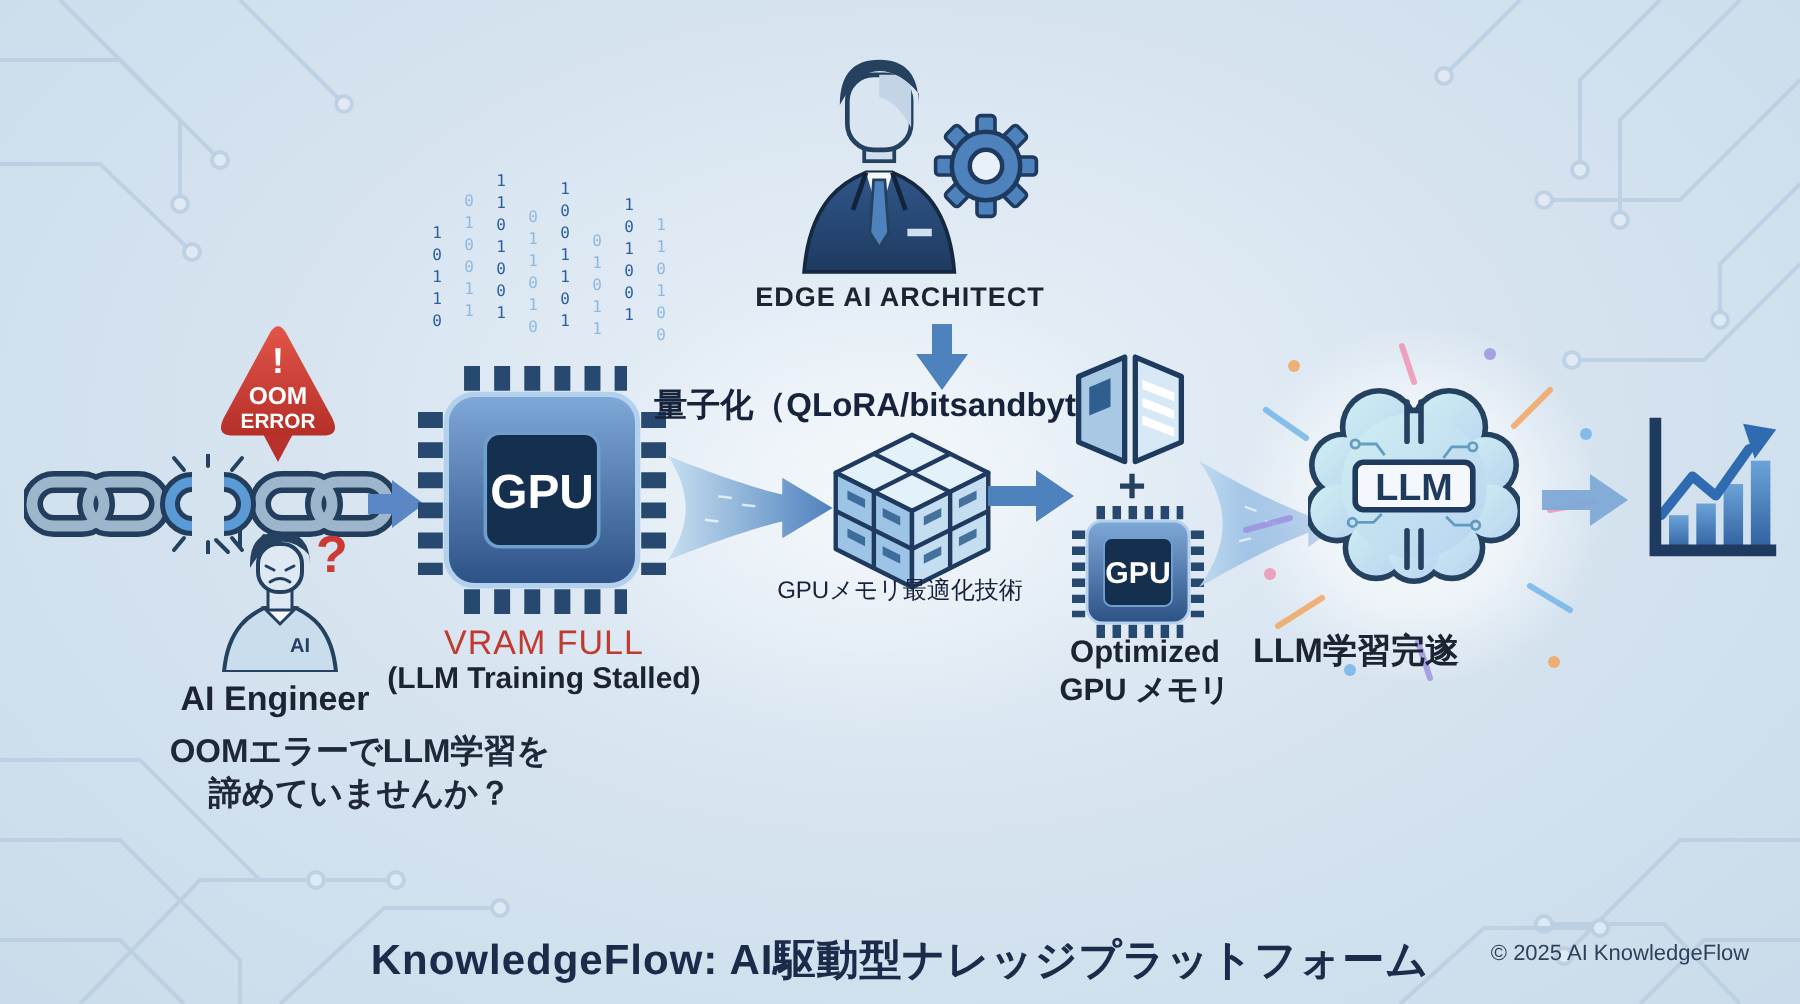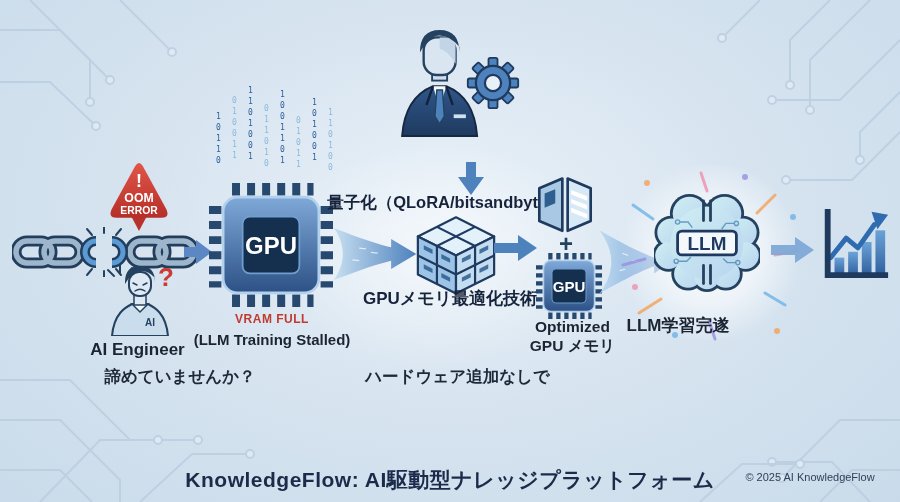--- a/index.html
+++ b/index.html
@@ -19,22 +19,22 @@
   .binary-col:nth-child(1){margin-top:26px;}
   .binary-col:nth-child(2){margin-top:10px;}
   .binary-col:nth-child(3){margin-top:0px;}
   .binary-col:nth-child(4){margin-top:18px;}
   .binary-col:nth-child(5){margin-top:4px;}
   .binary-col:nth-child(6){margin-top:30px;}
   .binary-col:nth-child(7){margin-top:12px;}
   .binary-col:nth-child(8){margin-top:22px;}
   .title-architect{font-size:13.5px;letter-spacing:.5px;}
   .quant-title{font-size:16.5px;color:#16233b;font-weight:bold;}
-  .quant-caption{font-size:17px;color:#16233b;font-weight:bold;}
-  .vram{font-size:12px;color:#c13a30;font-weight:bold;letter-spacing:.5px;}
+  .quant-caption{font-size:12px;color:#16233b;font-weight:normal;}
+  .vram{font-size:17px;color:#c13a30;font-weight:normal;letter-spacing:.5px;}
   .stall{font-size:15px;color:#1c2433;font-weight:bold;}
   .msg{font-size:16.5px;line-height:21px;color:#1e2838;font-weight:bold;}
   .opt-lbl{font-size:15.5px;line-height:19px;color:#1c2433;font-weight:bold;}
   .plus{font-size:24px;color:#24425f;font-weight:bold;line-height:26px;}
   .footer-title{font-size:21px;color:#1b2b49;font-weight:bold;letter-spacing:.5px;margin-top:16px;}
   .copyright{font-size:11px;color:#30405a;}
   svg text{font-family:"Liberation Sans","DejaVu Sans",sans-serif;}
 </style>
 </head>
 <body>
@@ -110,20 +110,21 @@
         <rect x="-5" y="-28" width="10" height="12" rx="2" transform="rotate(135)"></rect>
         <rect x="-5" y="-28" width="10" height="12" rx="2" transform="rotate(180)"></rect>
         <rect x="-5" y="-28" width="10" height="12" rx="2" transform="rotate(225)"></rect>
         <rect x="-5" y="-28" width="10" height="12" rx="2" transform="rotate(270)"></rect>
         <rect x="-5" y="-28" width="10" height="12" rx="2" transform="rotate(315)"></rect>
       </g>
       <circle r="19" fill="#4d82bd" stroke="#1f3a5f" stroke-width="2.5"></circle>
       <circle r="9" fill="#e9f1f8" stroke="#1f3a5f" stroke-width="2.5"></circle>
     </g>
   </svg>
+  <div class="abs ctr lbl title-architect" style="left:320px;top:141px;width:260px">EDGE AI ARCHITECT</div>
   <svg class="abs" style="left:456px;top:162px" width="30" height="34" viewBox="0 0 30 34">
     <polygon points="10,0 20,0 20,15 28,15 15,33 2,15 10,15" fill="#4d82bd"></polygon>
   </svg>
 
   <svg class="abs" style="left:106px;top:160px" width="66" height="76" viewBox="0 0 70 80">
     <defs>
         <linearGradient id="redG" x1="0" y1="0" x2="0" y2="1">
       <stop offset="0" stop-color="#e25549"></stop>
           <stop offset="1" stop-color="#b52f28"></stop>
         </linearGradient>
@@ -391,22 +392,22 @@
       <rect x="33" y="50" width="10" height="24"></rect>
       <rect x="47" y="40" width="10" height="34"></rect>
       <rect x="61" y="28" width="10" height="46"></rect>
     </g>
     <polyline points="15,56 31,36 43,46 60,22" fill="none" stroke="#2f6bb0" stroke-width="5" stroke-linejoin="round" stroke-linecap="round"></polyline>
     <polygon points="57,9 74,12 63,27" fill="#2f6bb0"></polygon>
     <path d="M12,6 L12,74 L74,74" fill="none" stroke="#1f3a5f" stroke-width="6"></path>
   </svg>
 
   <div class="abs ctr msg" style="left:55px;top:366px;width:250px">
+    <div>OOMエラーでLLM学習を</div>
     <div>諦めていませんか？</div>
   </div>
   <div class="abs ctr msg" style="left:295px;top:366px;width:325px">
-    <div>ハードウェア追加なしで</div>
   </div>
 
   <div class="abs ctr footer-title" style="left:150px;top:450px;width:600px">KnowledgeFlow: AI駆動型ナレッジプラットフォーム</div>
   <div class="abs ctr copyright" style="left:730px;top:471px;width:160px">© 2025 AI KnowledgeFlow</div>
 
 </div>
 
 </body></html>

